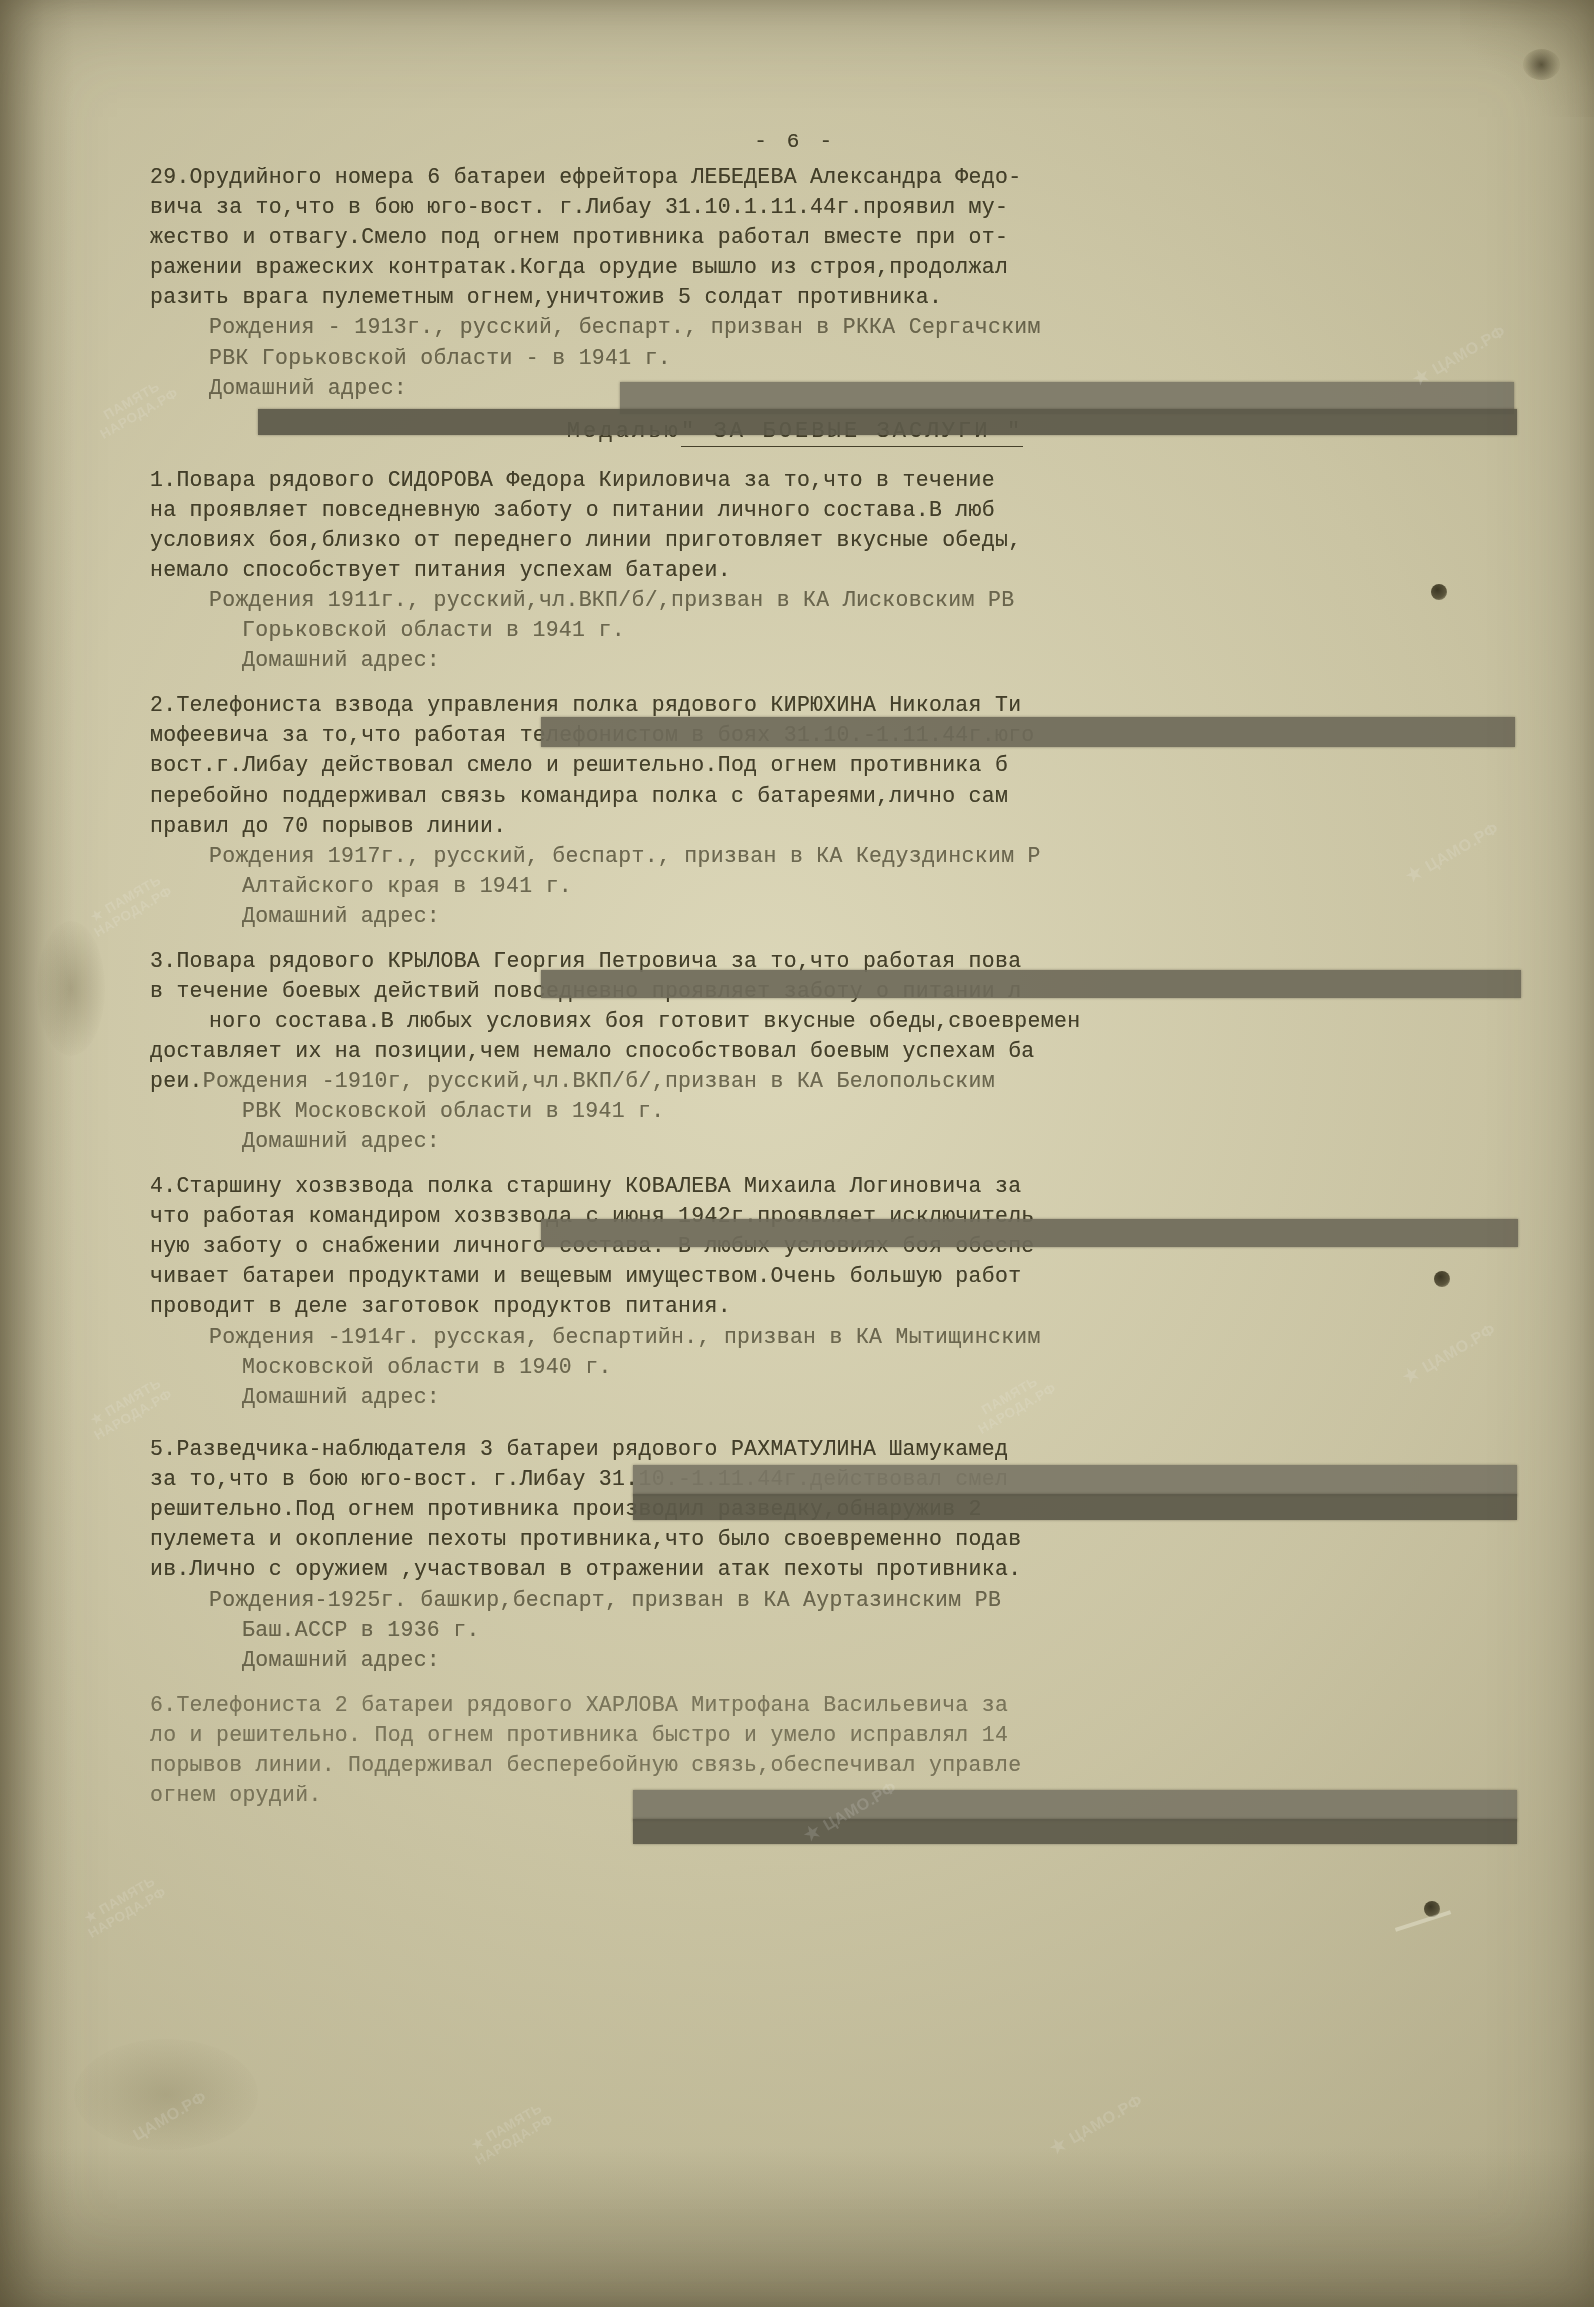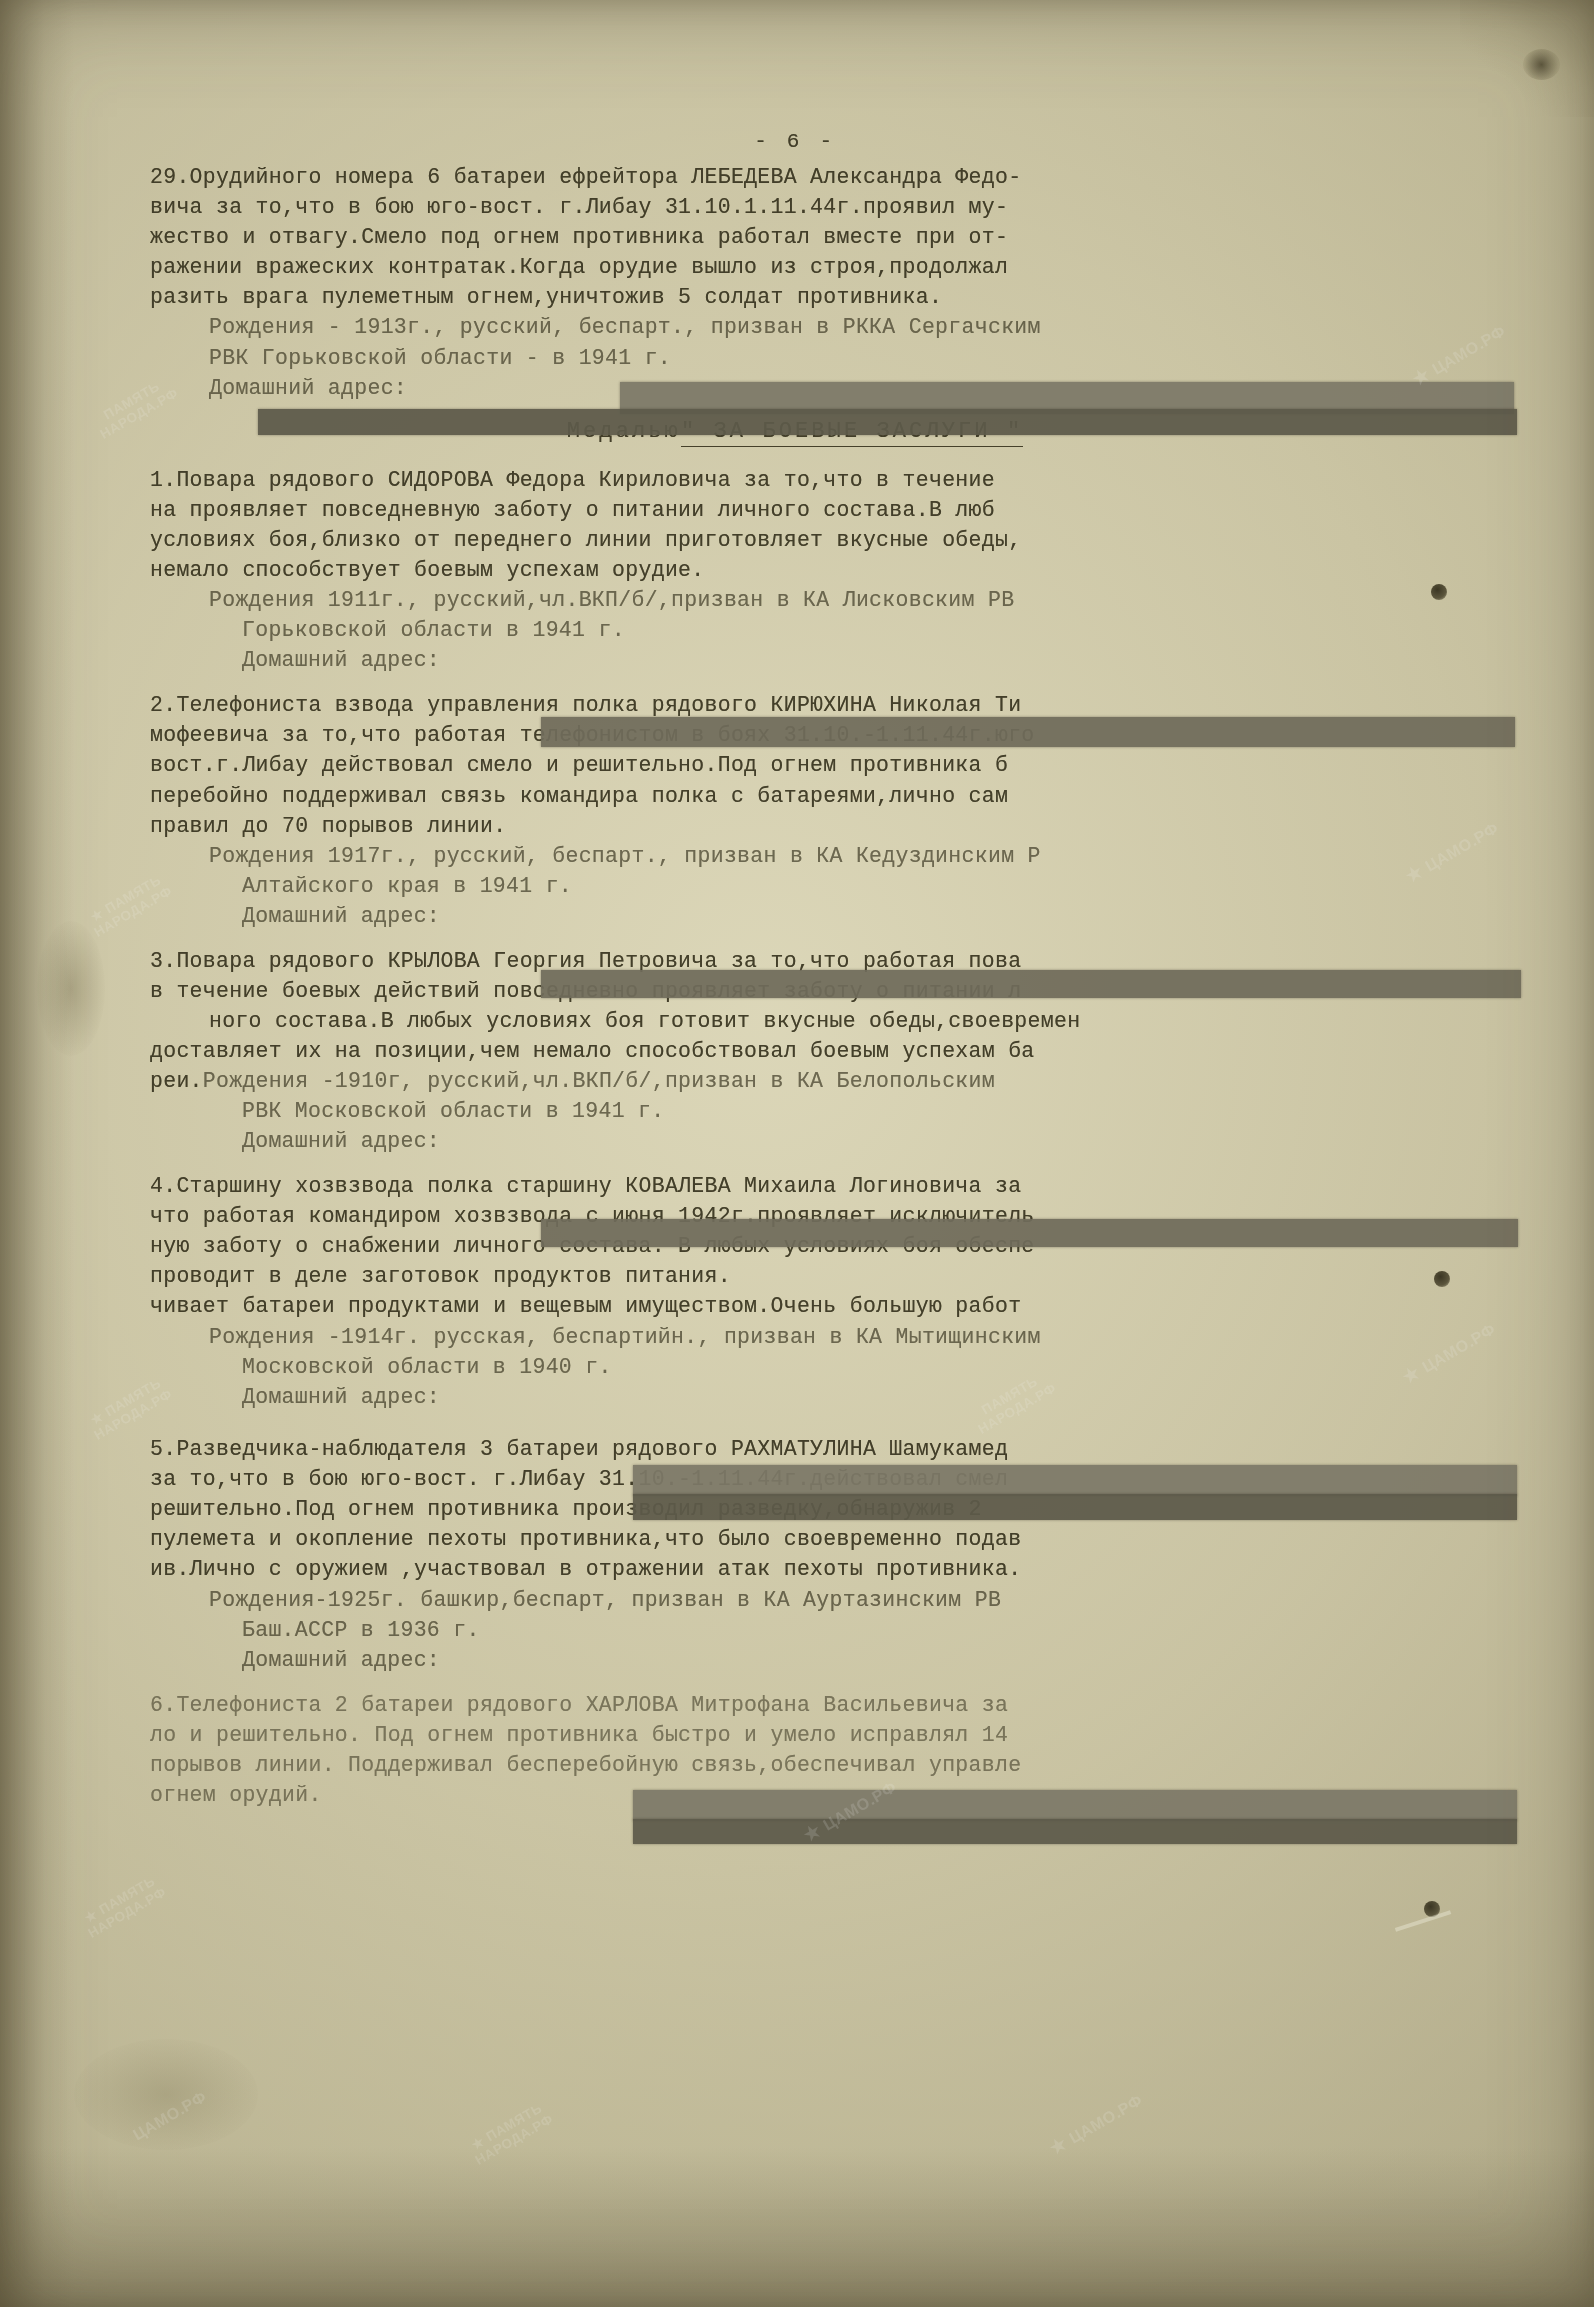--- a/index.html
+++ b/index.html
@@ -181,21 +181,21 @@
     </div>
 
     <div class="heading">
       <span>Медалью</span><span class="underline">" ЗА  БОЕВЫЕ  ЗАСЛУГИ "</span>
     </div>
 
     <div class="block">
       <div class="para">1.Повара рядового СИДОРОВА Федора Кириловича за то,что в течение</div>
       <div class="para">на проявляет повседневную заботу о питании личного состава.В люб</div>
       <div class="para">условиях боя,близко от переднего линии приготовляет вкусные обеды,</div>
-      <div class="para">немало способствует боевым успехам орудие.</div>
+      <div class="para">немало способствует питания успехам батареи.</div>
       <div class="para indent1 faint">Рождения 1911г., русский,чл.ВКП/б/,призван в КА Лисковским РВ</div>
       <div class="para indent2 faint">Горьковской области в 1941 г.</div>
       <div class="para indent2 faint">Домашний адрес:</div>
     </div>
 
     <div class="block">
       <div class="para">2.Телефониста взвода управления полка рядового КИРЮХИНА Николая Ти</div>
       <div class="para">мофеевича за то,что работая телефонистом в боях 31.10.-1.11.44г.юго</div>
       <div class="para">вост.г.Либау действовал смело и решительно.Под огнем противника б</div>
       <div class="para">перебойно поддерживал связь командира полка с батареями,лично сам</div>
@@ -212,22 +212,22 @@
       <div class="para">доставляет их на позиции,чем немало способствовал боевым успехам ба</div>
       <div class="para"><span>реи.</span><span class="faint">Рождения -1910г, русский,чл.ВКП/б/,призван в КА Белопольским</span></div>
       <div class="para indent2 faint">РВК Московской области в 1941 г.</div>
       <div class="para indent2 faint">Домашний адрес:</div>
     </div>
 
     <div class="block">
       <div class="para">4.Старшину хозвзвода полка старшину КОВАЛЕВА Михаила Логиновича за</div>
       <div class="para">что работая командиром хозвзвода с июня 1942г.проявляет исключитель</div>
       <div class="para">ную заботу о снабжении личного состава. В любых условиях боя обеспе</div>
+      <div class="para">чивает батареи продуктами и вещевым имуществом.Очень большую работ</div>
       <div class="para">проводит в деле заготовок продуктов питания.</div>
-      <div class="para">чивает батареи продуктами и вещевым имуществом.Очень большую работ</div>
       <div class="para indent1 faint">Рождения -1914г. русская, беспартийн., призван в КА Мытищинским</div>
       <div class="para indent2 faint">Московской области в 1940 г.</div>
       <div class="para indent2 faint">Домашний адрес:</div>
     </div>
 
     <div class="block" style="margin-top:26px;font-family:Liberation Mono, monospace;">
       <div class="para">5.Разведчика-наблюдателя 3 батареи рядового РАХМАТУЛИНА Шамукамед</div>
       <div class="para">за то,что в бою юго-вост. г.Либау 31.10.-1.11.44г.действовал смел</div>
       <div class="para">решительно.Под огнем противника производил разведку,обнаружив 2</div>
       <div class="para">пулемета и окопление пехоты противника,что было своевременно подав</div>

